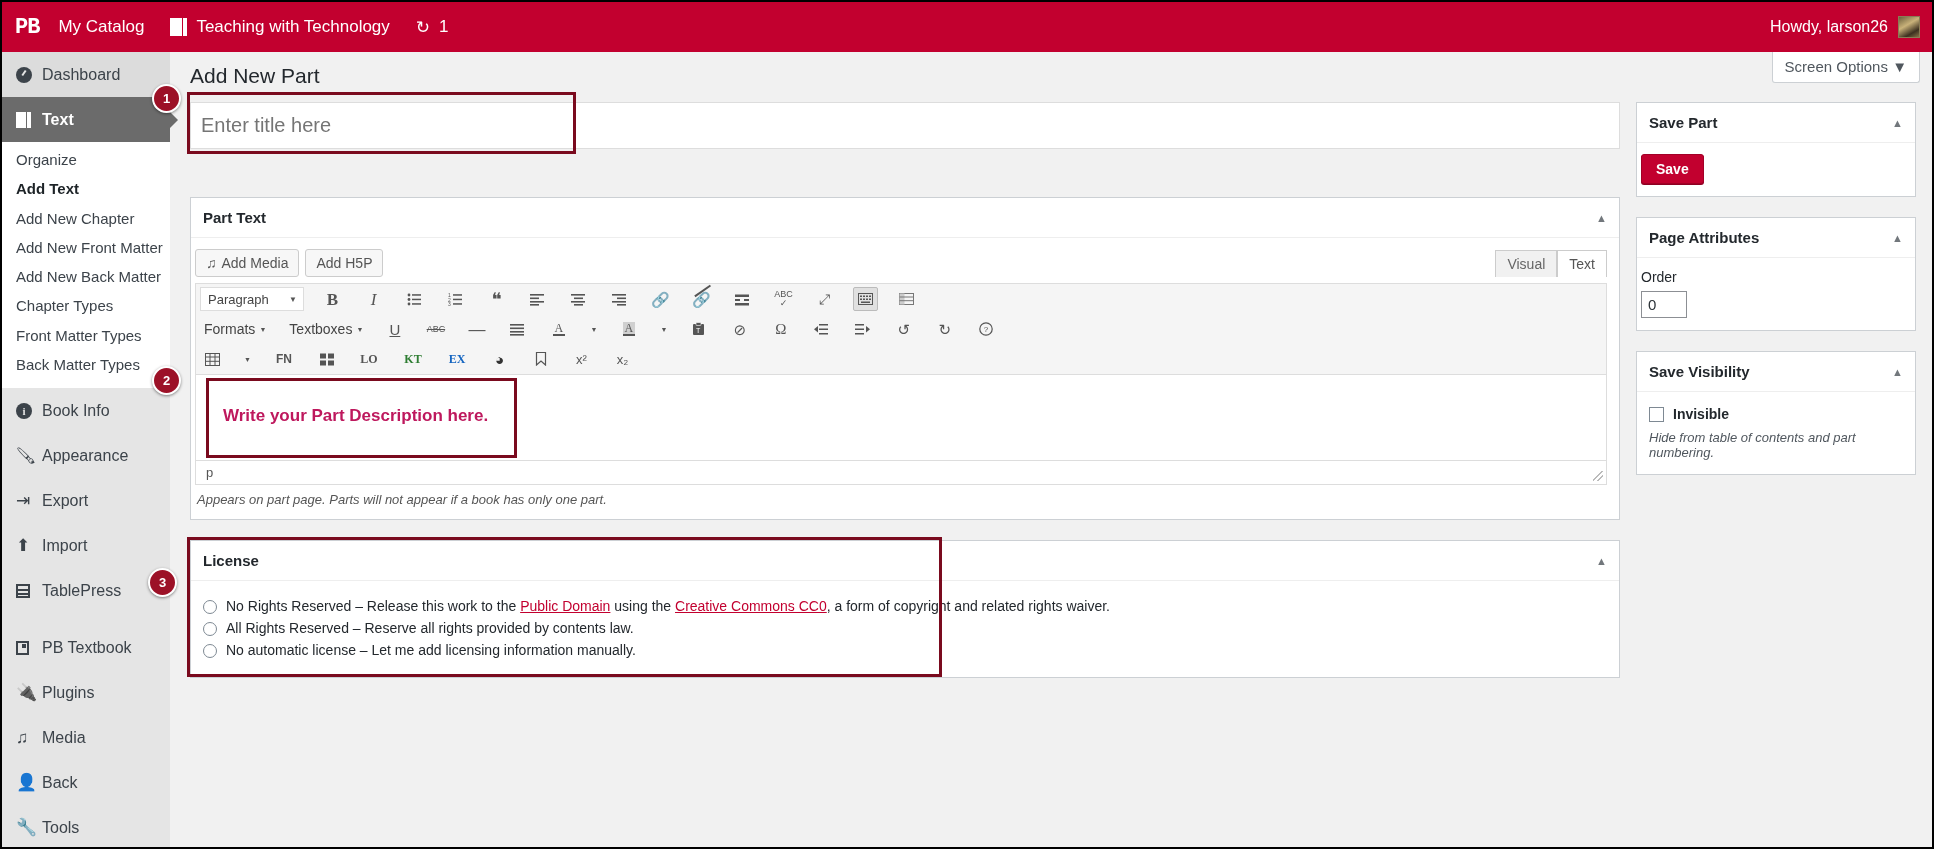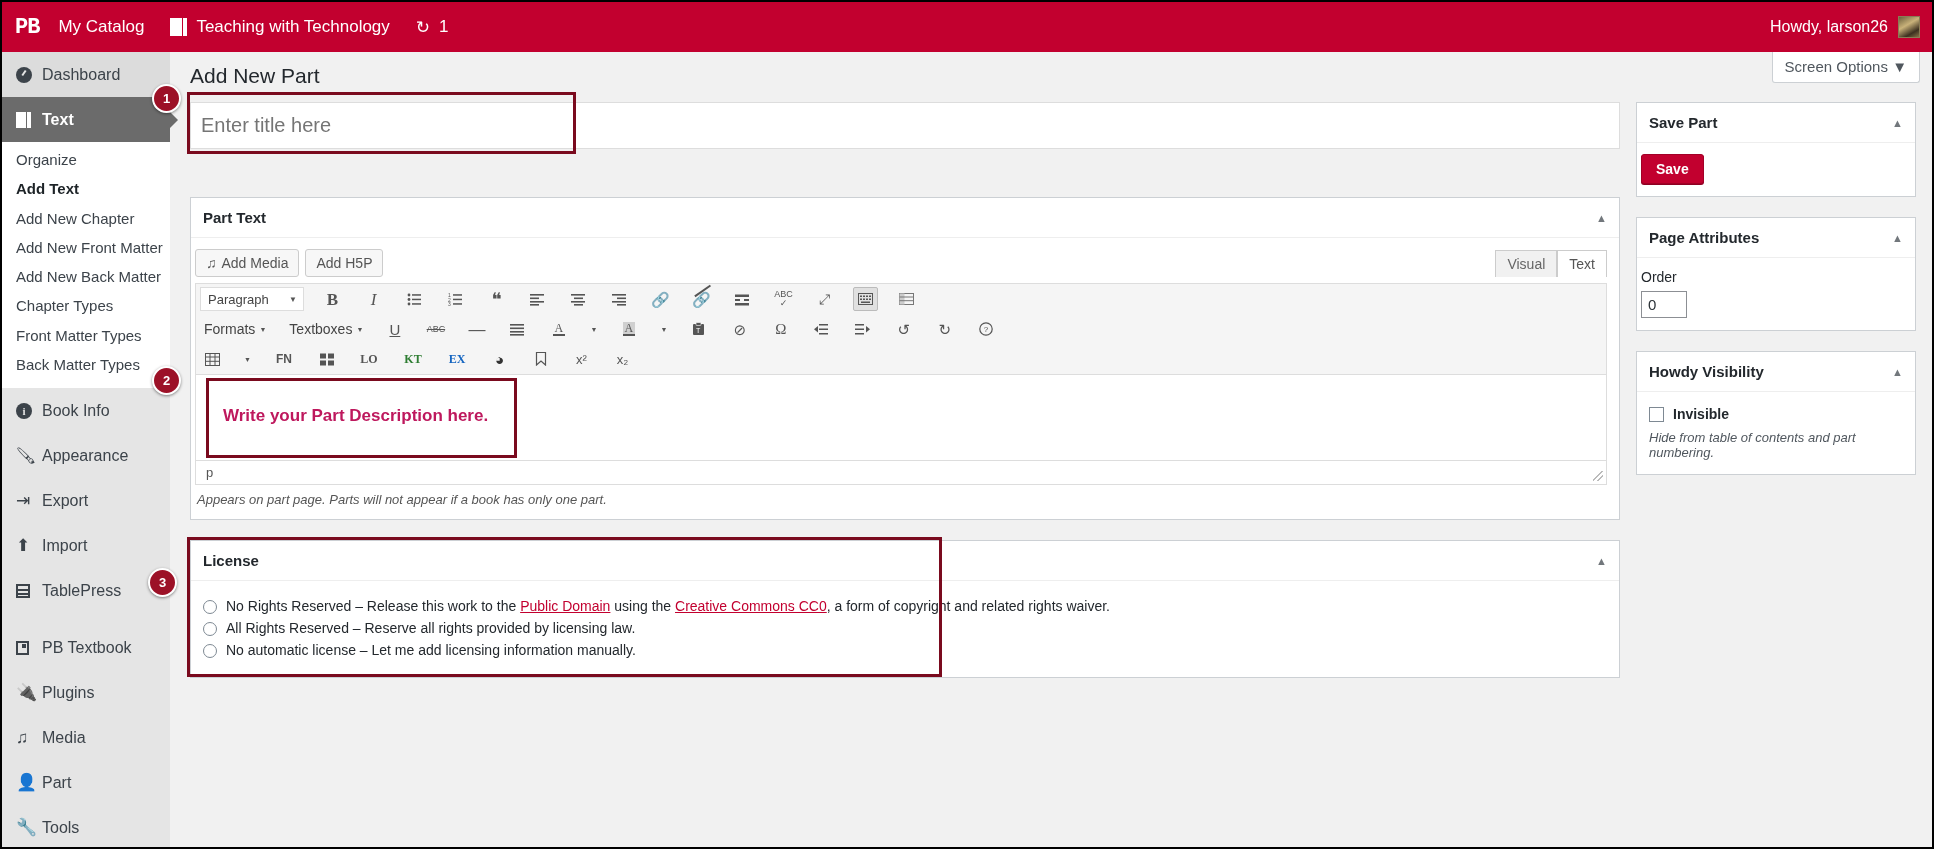--- a/index.html
+++ b/index.html
@@ -506,21 +506,21 @@
     <div class="menu-row">
       <span class="mi">🔌</span>
       <span>Plugins</span>
     </div>
     <div class="menu-row">
       <span class="mi">♫</span>
       <span>Media</span>
     </div>
     <div class="menu-row">
       <span class="mi">👤</span>
-      <span>Part</span>
+      <span>Back</span>
     </div>
     <div class="menu-row">
       <span class="mi">🔧</span>
       <span>Tools</span>
     </div>
 
   </div>
 
   <div class="badge" style="left:150px; top:82px;">1</div>
   <div class="badge" style="left:150px; top:364px;">2</div>
@@ -771,21 +771,21 @@
           <div class="pb-body" style="padding:14px 12px 16px 12px;">
 
 
             <div class="lic-row">
               <span class="radio"></span>
               <span><span>No Rights Reserved – Release this work to the </span><span class="lic-link">Public Domain</span><span> using the </span><span class="lic-link">Creative Commons CC0</span><span>, a form of copyright and related rights waiver.</span></span>
             </div>
 
             <div class="lic-row">
               <span class="radio"></span>
-              <span>All Rights Reserved – Reserve all rights provided by licensing law.</span>
+              <span>All Rights Reserved – Reserve all rights provided by contents law.</span>
             </div>
 
             <div class="lic-row">
               <span class="radio"></span>
               <span>No automatic license – Let me add licensing information manually.</span>
             </div>
           </div>
         </div>
         <div class="hl-box" style="left:-3px; top:-3px; width:755px; height:140px;"></div>
       </div>
@@ -810,21 +810,21 @@
           <span class="pb-toggle">▲</span>
         </div>
         <div class="pb-body">
           <div class="pa-label">Order</div>
           <input class="order-input" type="text" value="0" style="">
         </div>
       </div>
 
       <div class="postbox">
         <div class="pb-head">
-          <span>Howdy Visibility</span>
+          <span>Save Visibility</span>
           <span class="pb-toggle">▲</span>
         </div>
         <div class="pb-body" style="padding:14px 12px 14px 12px;">
           <div class="chk-row">
             <span class="checkbox"></span>
             <span class="chk-label">Invisible</span>
           </div>
           <div class="vis-note">Hide from table of contents and part numbering.</div>
         </div>
       </div>

